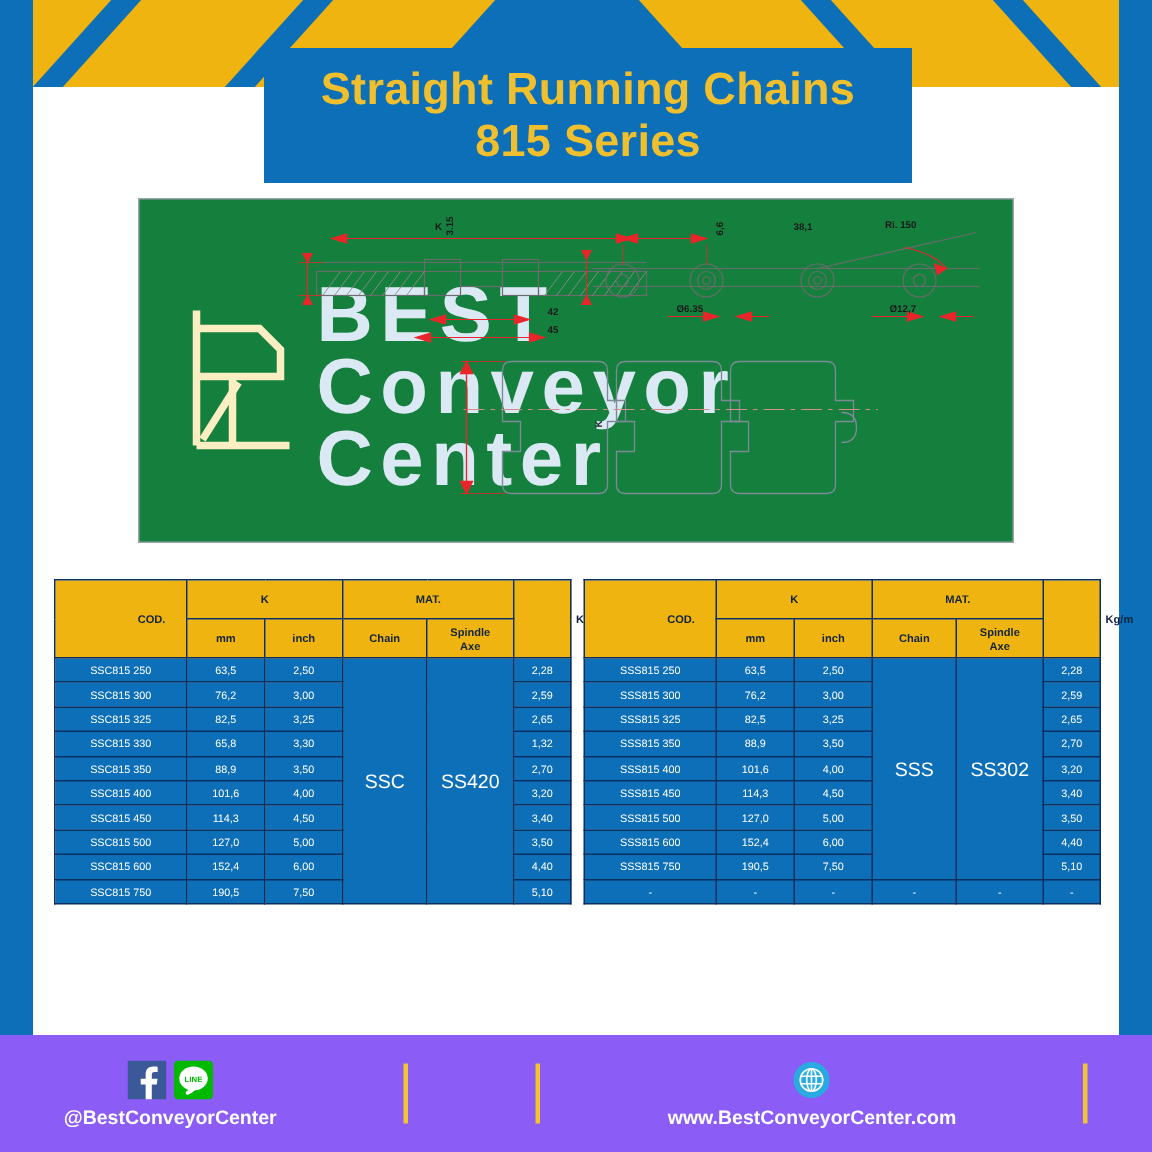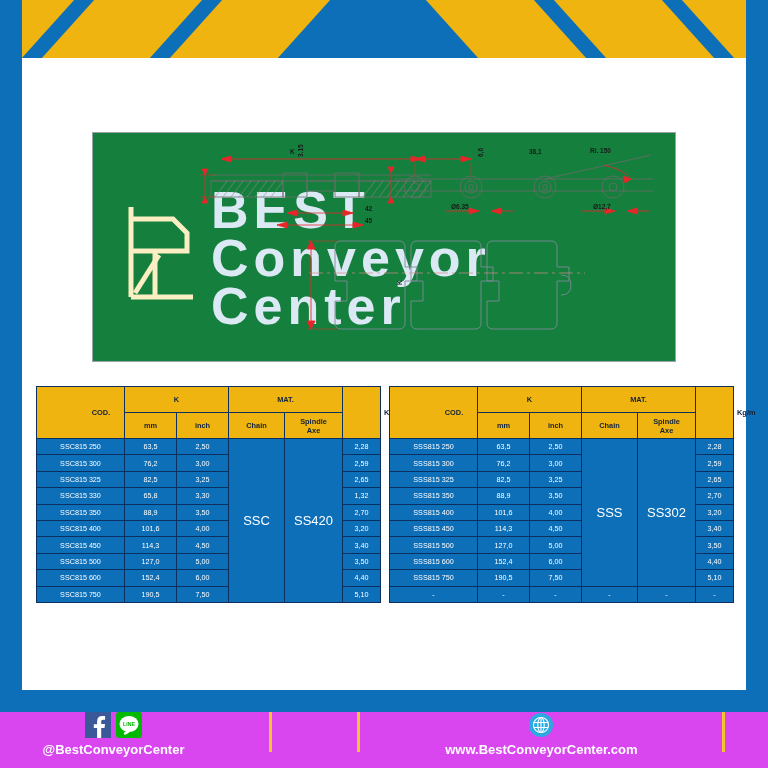--- a/index.html
+++ b/index.html
@@ -112,23 +112,23 @@
   }
   col.c-cod { width: 88px; }
   col.c-mm  { width: 52px; }
   col.c-in  { width: 52px; }
   col.c-ch  { width: 56px; }
   col.c-sp  { width: 58px; }
   col.c-kg  { width: 38px; }
 
   
   .footer {
-    position: absolute; left: 0; right: 0; bottom: 0; height: 56px;
-    background: #d946ef; z-index: 6;
-    display: flex; justify-content: space-around;
+    position: absolute; left: 0; right: 0; bottom: 0; height: 78px;
+    background: #8b5cf6; z-index: 6;
+    display: flex; align-items: center; justify-content: space-around;
   }
   .fitem { display: flex; flex-direction: column; align-items: center; gap: 4px; }
   .fitem .label {
     color: #ffffff; font-weight: bold; font-size: 13px; white-space: nowrap;
   }
   .ficons { display: flex; gap: 5px; align-items: center; }
   .ic { width: 26px; height: 26px; display: block; }
   .fdiv { width: 3px; height: 40px; background: #f0c52e; }
 </style>
 </head>
@@ -141,20 +141,24 @@
     <div class="chev" style="left:68px"></div>
     <div class="chev" style="left:196px"></div>
     <div class="chev r" style="left:452px"></div>
     <div class="chev r" style="left:580px"></div>
     <div class="chev r" style="left:708px"></div>
   </div>
   <div class="edge-left"></div>
   <div class="edge-right"></div>
   <div class="inner-white"></div>
 
+  <div class="title-bar">
+    <div class="line">Straight Running Chains</div>
+    <div class="line">815 Series</div>
+  </div>
 
   <div class="draw-panel">
 
     <div class="wm">BEST
 Conveyor
 Center</div>
 
     <svg class="wm-logo" viewBox="0 0 96 120">
       <g fill="none" stroke="#fbeec2" stroke-width="5">
         <path d="M16 14 L16 104"></path>

